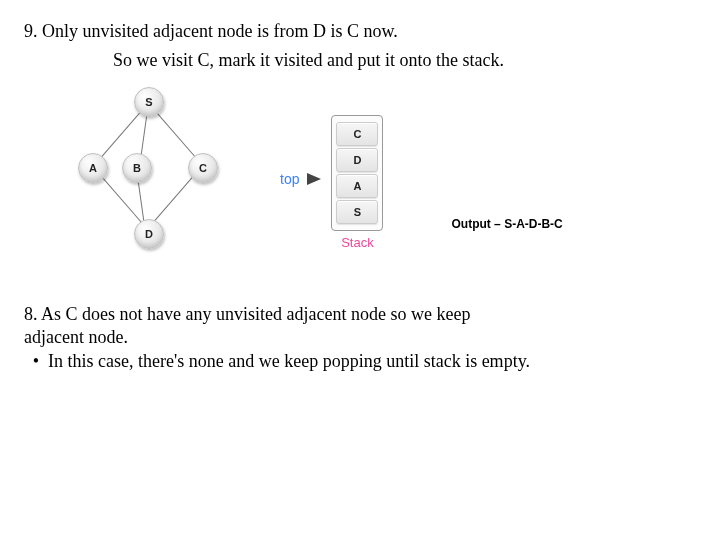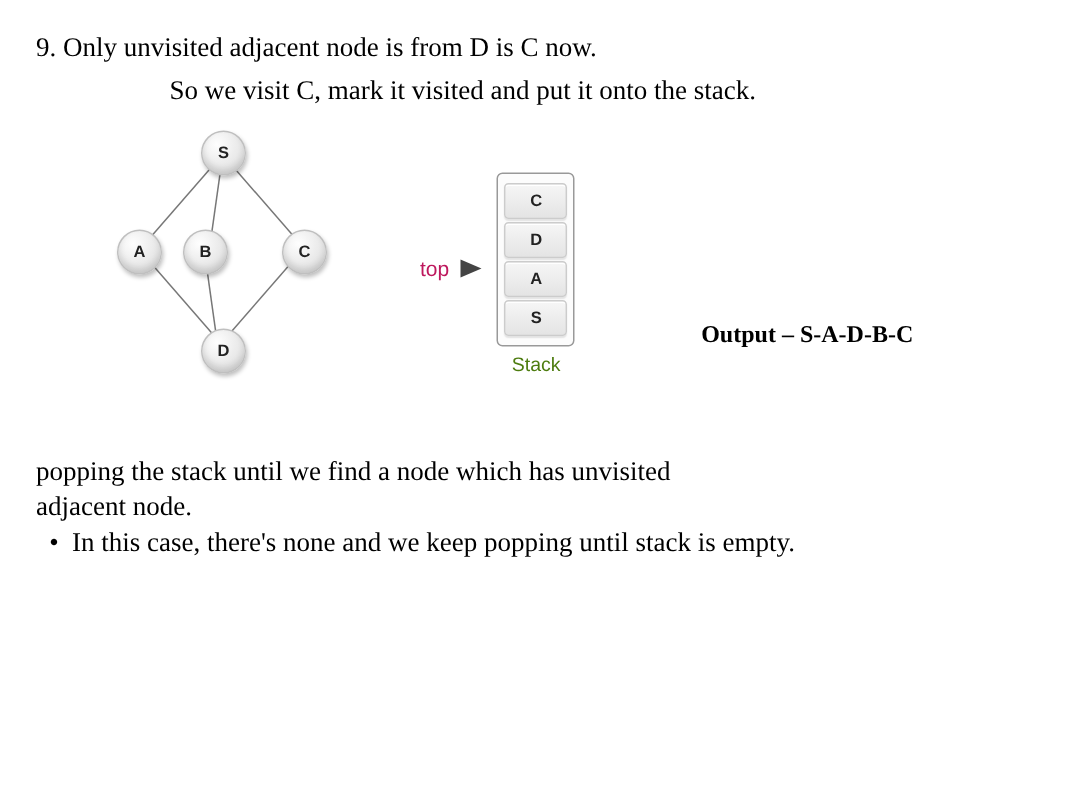--- a/index.html
+++ b/index.html
@@ -31,21 +31,21 @@
     box-shadow: 1px 2px 3px rgba(0,0,0,0.25), inset 0 -3px 4px rgba(0,0,0,0.12);
     display: flex; align-items: center; justify-content: center;
     font-family: Arial, sans-serif;
     font-weight: bold;
     font-size: 11px;
     color: #222;
     z-index: 2;
   }
   .edge { position: absolute; background: #777; height: 1px; transform-origin: 0 0; z-index: 1; }
   .stack-area { display: flex; align-items: center; gap: 8px; }
-  .top-label { font-family: Arial, sans-serif; font-size: 14px; color: #be185d; }
+  .top-label { font-family: Arial, sans-serif; font-size: 14px; color: #3b82f6; }
   .arrow {
     width: 0; height: 0;
     border-top: 6px solid transparent;
     border-bottom: 6px solid transparent;
     border-left: 14px solid #444;
     margin-right: 2px;
   }
   .stack-col { display: flex; flex-direction: column; align-items: center; }
   .stack-box {
     border: 1px solid #999;
@@ -58,28 +58,28 @@
     width: 40px; height: 22px;
     border: 1px solid #ccc;
     border-radius: 3px;
     margin: 2px 0;
     background: linear-gradient(#f6f6f6, #e4e4e4);
     box-shadow: inset 0 1px 0 #fff, 0 1px 1px rgba(0,0,0,0.1);
     display: flex; align-items: center; justify-content: center;
     font-family: Arial, sans-serif; font-size: 11px; font-weight: bold; color: #222;
   }
   .stack-caption {
-    font-family: Arial, sans-serif; font-size: 13px; color: #4d7c0f;
+    font-family: Arial, sans-serif; font-size: 13px; color: #ec4899;
     margin-top: 4px;
   }
   .output-line {
-    font-family: Liberation Serif, serif;
+    font-family: Liberation Sans, sans-serif;
     font-weight: bold;
-    font-size: 16px;
-    margin-left: 48px;
+    font-size: 12px;
+    margin-left: 32px;
     margin-top: 90px;
     white-space: nowrap;
   }
   .step8 { margin-top: 24px; line-height: 1.25; }
   .bullet-row { display: flex; margin-top: 2px; }
   .bullet { width: 24px; text-align: center; }
   .bullet-text { flex: 1; }
 </style>
 </head>
 <body>
@@ -114,19 +114,19 @@
         <div class="stack-item">S</div>
       </div>
       <div class="stack-caption">Stack</div>
     </div>
   </div>
 
   <div class="output-line">Output – S-A-D-B-C</div>
 </div>
 
 <div class="step8">
-  <div>popping the stack until we find a node which has unvisited</div>
+  <div>8. As C does not have any unvisited adjacent node so we keep</div>
   <div>adjacent node.</div>
   <div class="bullet-row">
     <div class="bullet">•</div>
     <div class="bullet-text">In this case, there's none and we keep popping until stack is empty.</div>
   </div>
 </div>
 
 </body></html>

